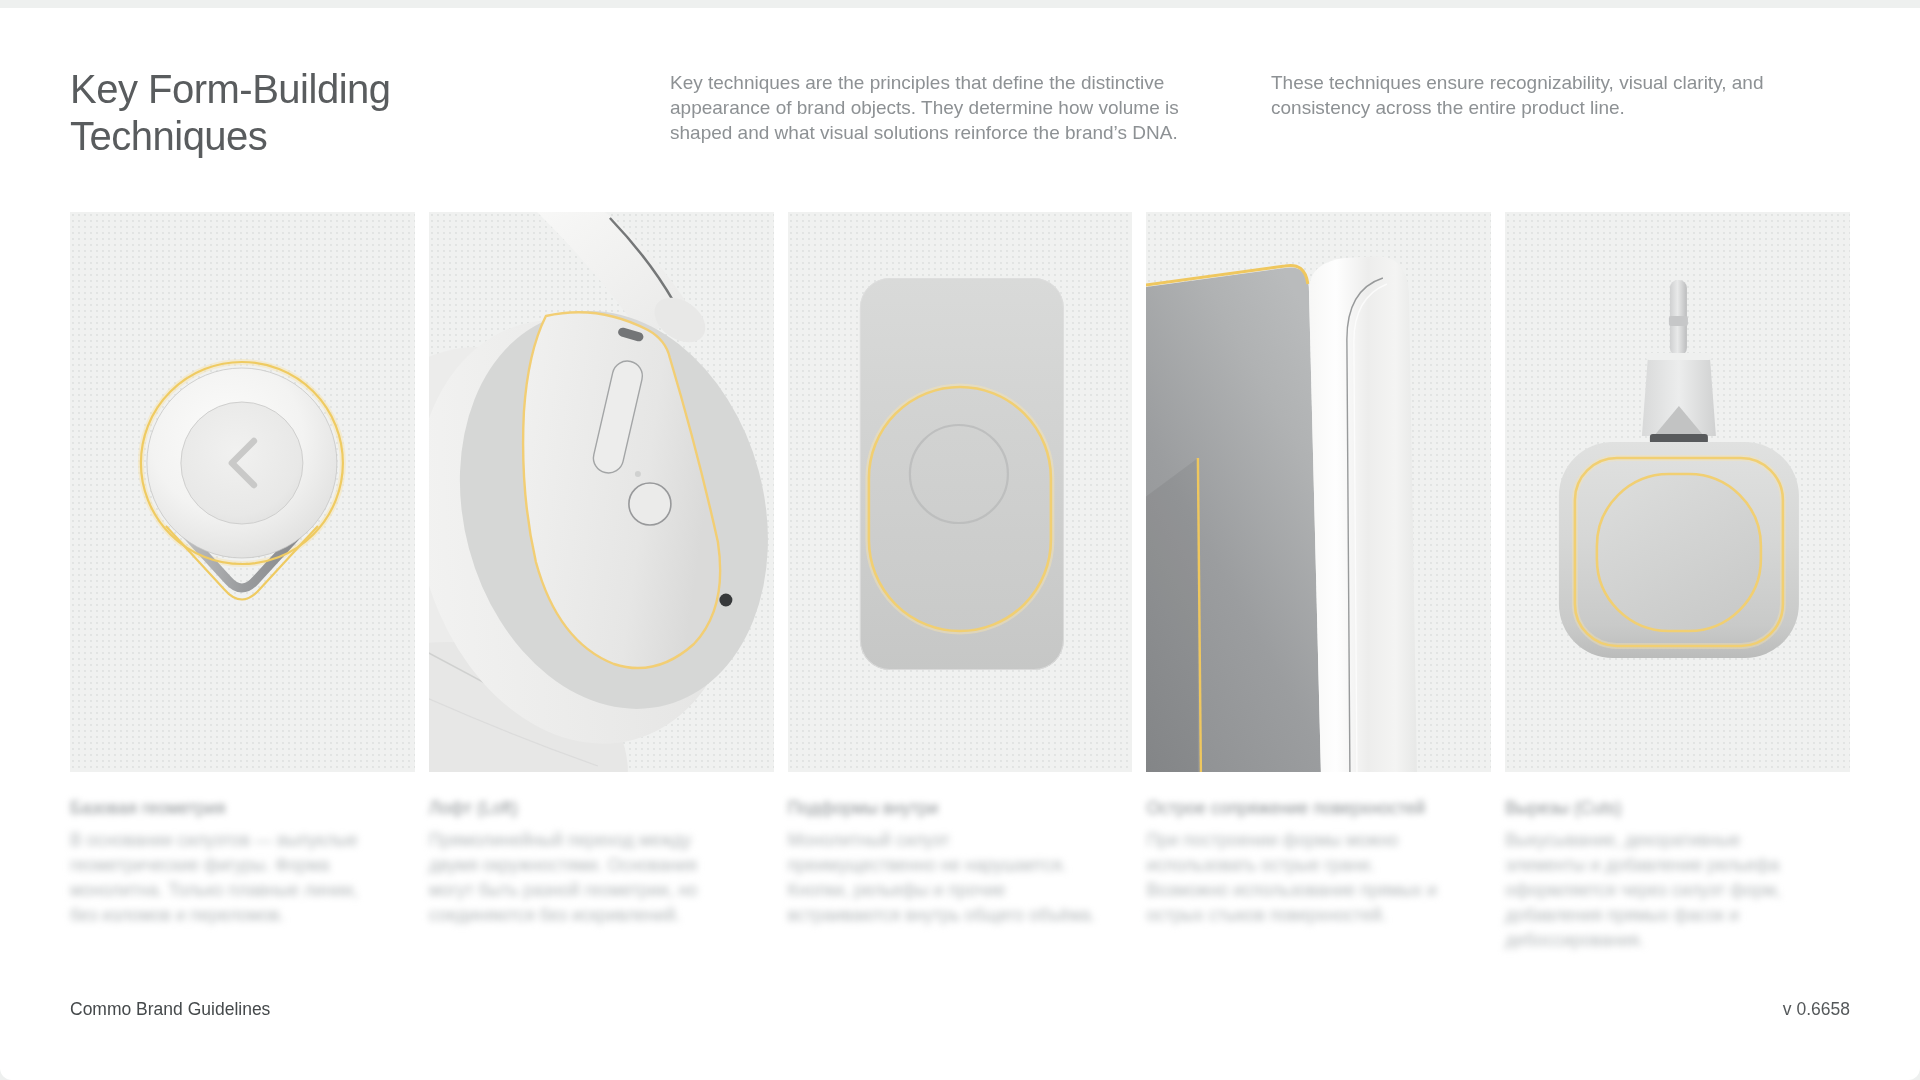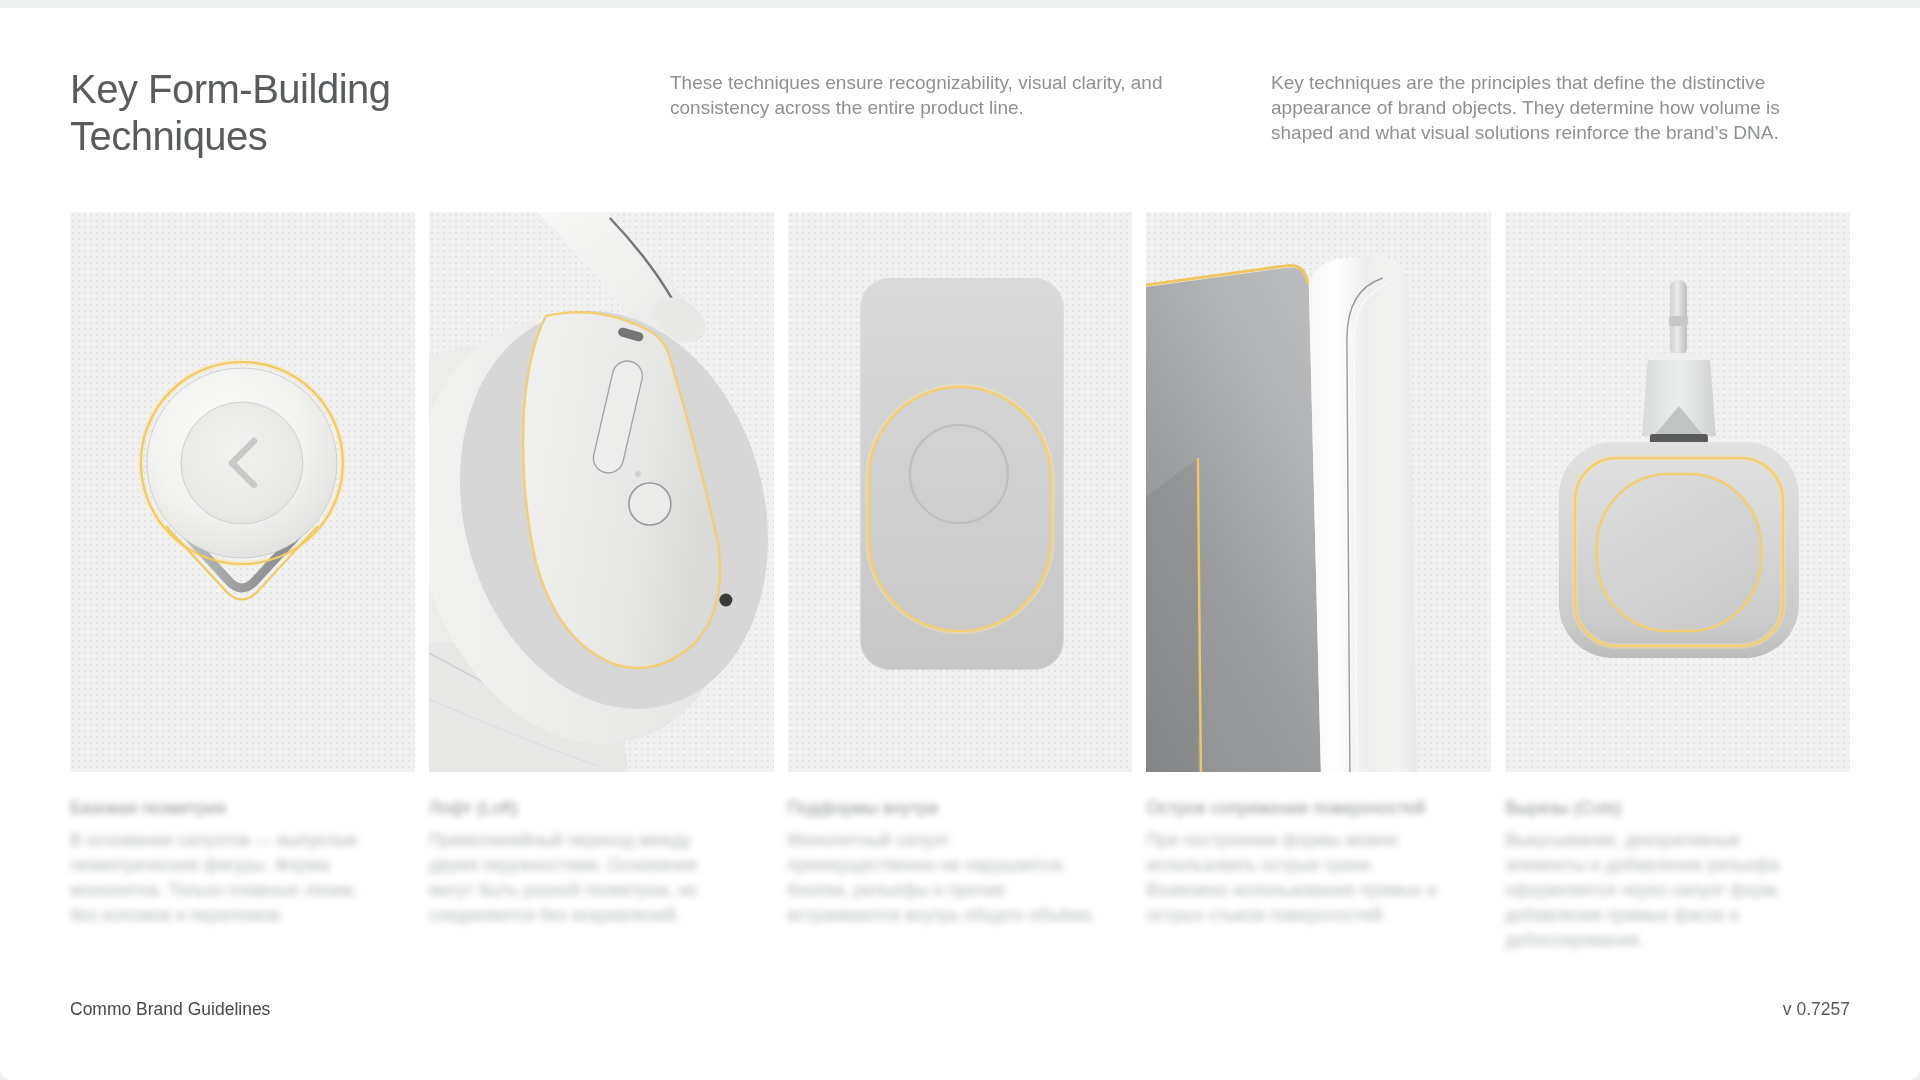--- a/index.html
+++ b/index.html
@@ -29,22 +29,22 @@
   .footer-section{flex:1;}
   .footer-version{margin-left:auto;color:#54585a;}
 </style>
 </head>
 <body>
 
 <div class="page">
 
   <div class="header">
     <h1 class="page-title">Key Form-Building Techniques</h1>
+    <p class="intro intro-primary">Key techniques are the principles that define the distinctive appearance of brand objects. They determine how volume is shaped and what visual solutions reinforce the brand’s DNA.</p>
     <p class="intro intro-secondary">These techniques ensure recognizability, visual clarity, and consistency across the entire product line.</p>
-    <p class="intro intro-primary">Key techniques are the principles that define the distinctive appearance of brand objects. They determine how volume is shaped and what visual solutions reinforce the brand’s DNA.</p>
   </div>
 
   <div class="cards">
 
     <div class="card">
       <div class="card-img">
         <svg viewBox="0 0 347 560" preserveAspectRatio="xMidYMid slice">
           <defs>
             <radialGradient id="g1a" cx="0.42" cy="0.36" r="0.8">
               <stop offset="0" stop-color="#fcfcfb"></stop>
@@ -222,16 +222,16 @@
       <div class="caption">
         <p class="caption-title">Вырезы (Cuts)</p>
         <p class="caption-body">Выкусывание, декоративные элементы и добавление рельефа оформляется через силуэт форм, добавления прямых фасок и дебоссирования.</p>
       </div>
     </div>
 
   </div>
 
   <div class="footer">
     <span class="footer-brand">Commo Brand Guidelines</span>
-    <span class="footer-version">v 0.7257</span>
+    <span class="footer-version">v 0.6658</span>
   </div>
 
 </div>
 
 </body></html>

